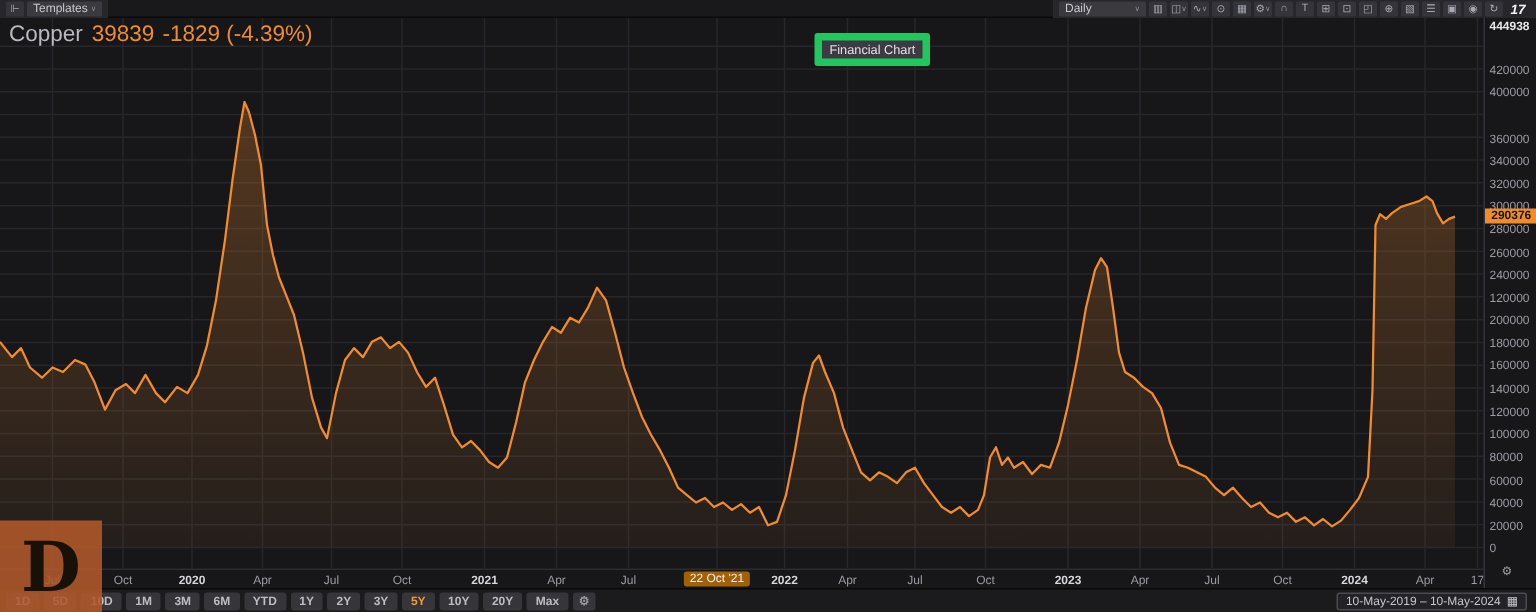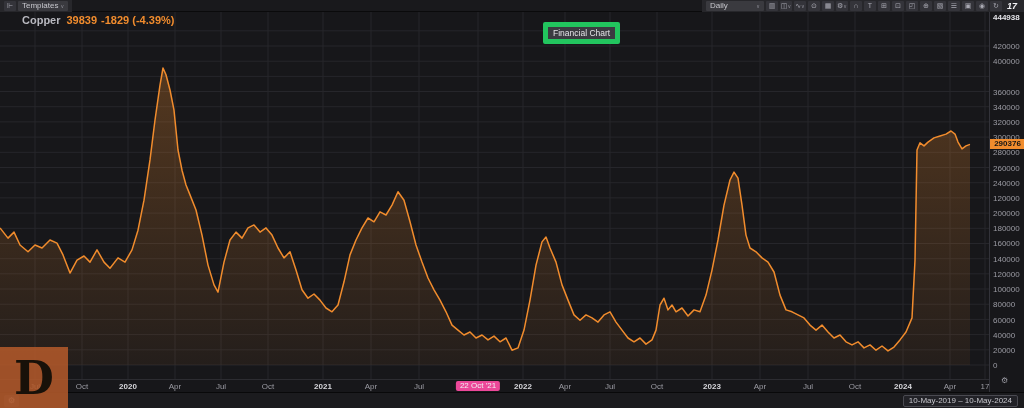--- a/index.html
+++ b/index.html
@@ -24,21 +24,21 @@
   }
   .tb-icon {
     width:12px; height:10px; display:flex; align-items:center; justify-content:center;
     background:#34343a; border-radius:1px; color:#a9a9b2; font-size:7px; cursor:pointer;
   }
   .tb-caret { font-size:5px; color:#8b8b94; }
   .tb-logo { background:transparent; color:#f2f2f5; font-weight:bold; font-style:italic; font-size:9px; width:16px; }
   #interval-select { min-width:58px; justify-content:space-between; }
 
   
-  #legend { position:absolute; left:22px; top:14px; z-index:11; font-size:11px; cursor:pointer;font-weight:bold; }
+  #legend { position:absolute; left:6px; top:14px; z-index:11; font-size:15px; cursor:pointer; }
   #legend .sym { color:#b9b9c0; margin-right:6px; }
   #legend .val { color:#f18c2d; }
 
   
   #fin-tooltip {
     position:absolute; left:543px; top:22px; z-index:12;
     background:#3b3b41; border:5px solid #22c55e; border-radius:2px;
     color:#e3e3e7; font-size:8.5px; padding:1px 5px;
   }
 
@@ -56,40 +56,40 @@
   #axis-gear { position:absolute; left:11px; bottom:7px; font-size:8px; color:#9b9ba3; cursor:pointer; }
 
   
   #time-axis {
     position:absolute; left:0; top:379px; width:989px; height:13px; z-index:5;
     background:#17171a; border-top:1px solid #2c2c31;
   }
   .xlabel { position:absolute; top:2px; transform:translateX(-50%); font-size:8px; color:#9b9ba3; white-space:nowrap; }
   .xlabel.bold { color:#d6d6db; font-weight:bold; }
   .xlabel.hl {
-    background:#ec4899; color:#f0f0f3; border-radius:2px; padding:0 4px;
+    background:#a16207; color:#f0f0f3; border-radius:2px; padding:0 4px;
     top:1px; height:10px; line-height:10px;
   }
 
   
   #bottombar {
     position:absolute; left:0; top:392px; width:1024px; height:16px; z-index:10;
     background:#1b1b1e; border-top:1px solid #09090a;
     display:flex; align-items:center; padding:0 4px; gap:3px;
   }
   .range-btn {
     height:12px; line-height:12px; padding:0 6px; background:#35353a; border-radius:2px;
     font-size:8px; font-weight:bold; color:#bcbcc2; cursor:pointer;
   }
   .range-btn.active { color:#f59a3d; }
   #range-gear { background:#35353a; color:#9b9ba3; padding:0 4px; }
   #date-range-box {
     position:absolute; right:6px; top:2px; height:12px; line-height:10px;
     border:1px solid #4a4a51; background:#222227; border-radius:2px;
-    font-size:8px; color:#c6c6cc; padding:0 5px; display:flex; align-items:center; gap:4px; cursor:pointer;flex-direction:column;
+    font-size:8px; color:#c6c6cc; padding:0 5px; display:flex; align-items:center; gap:4px; cursor:pointer;
   }
 
   
   #watermark {
     position:absolute; left:0; top:347px; width:68px; height:61px; z-index:40;
     background:rgba(178,89,42,0.88); display:flex; align-items:center; justify-content:center;
   }
   #watermark span {
     font-family:"DejaVu Serif", serif; font-weight:bold; font-size:46px; color:#181109; line-height:1;
   }
@@ -252,20 +252,36 @@
       <div class="xlabel bold" style="left: 712px;">2023</div>
       <div class="xlabel" style="left: 760px;">Apr</div>
       <div class="xlabel" style="left: 808px;">Jul</div>
       <div class="xlabel" style="left: 855px;">Oct</div>
       <div class="xlabel bold" style="left: 903px;">2024</div>
       <div class="xlabel" style="left: 950px;">Apr</div>
       <div class="xlabel" style="left: 985px;">17</div>
     </div>
 
   <div id="bottombar">
+    <div id="range-row" style="display:flex;gap:3px;">
+        <div class="range-btn">1D</div>
+        <div class="range-btn">5D</div>
+        <div class="range-btn">10D</div>
+        <div class="range-btn">1M</div>
+        <div class="range-btn">3M</div>
+        <div class="range-btn">6M</div>
+        <div class="range-btn">YTD</div>
+        <div class="range-btn">1Y</div>
+        <div class="range-btn">2Y</div>
+        <div class="range-btn">3Y</div>
+        <div class="range-btn active">5Y</div>
+        <div class="range-btn">10Y</div>
+        <div class="range-btn">20Y</div>
+        <div class="range-btn">Max</div>
+      </div>
     <div class="range-btn" id="range-gear">⚙</div>
     <div id="date-range-box">
       <span>10-May-2019  –  10-May-2024</span>
       <span>▦</span>
     </div>
   </div>
 
   <div id="watermark">
     <span>D</span>
   </div>

